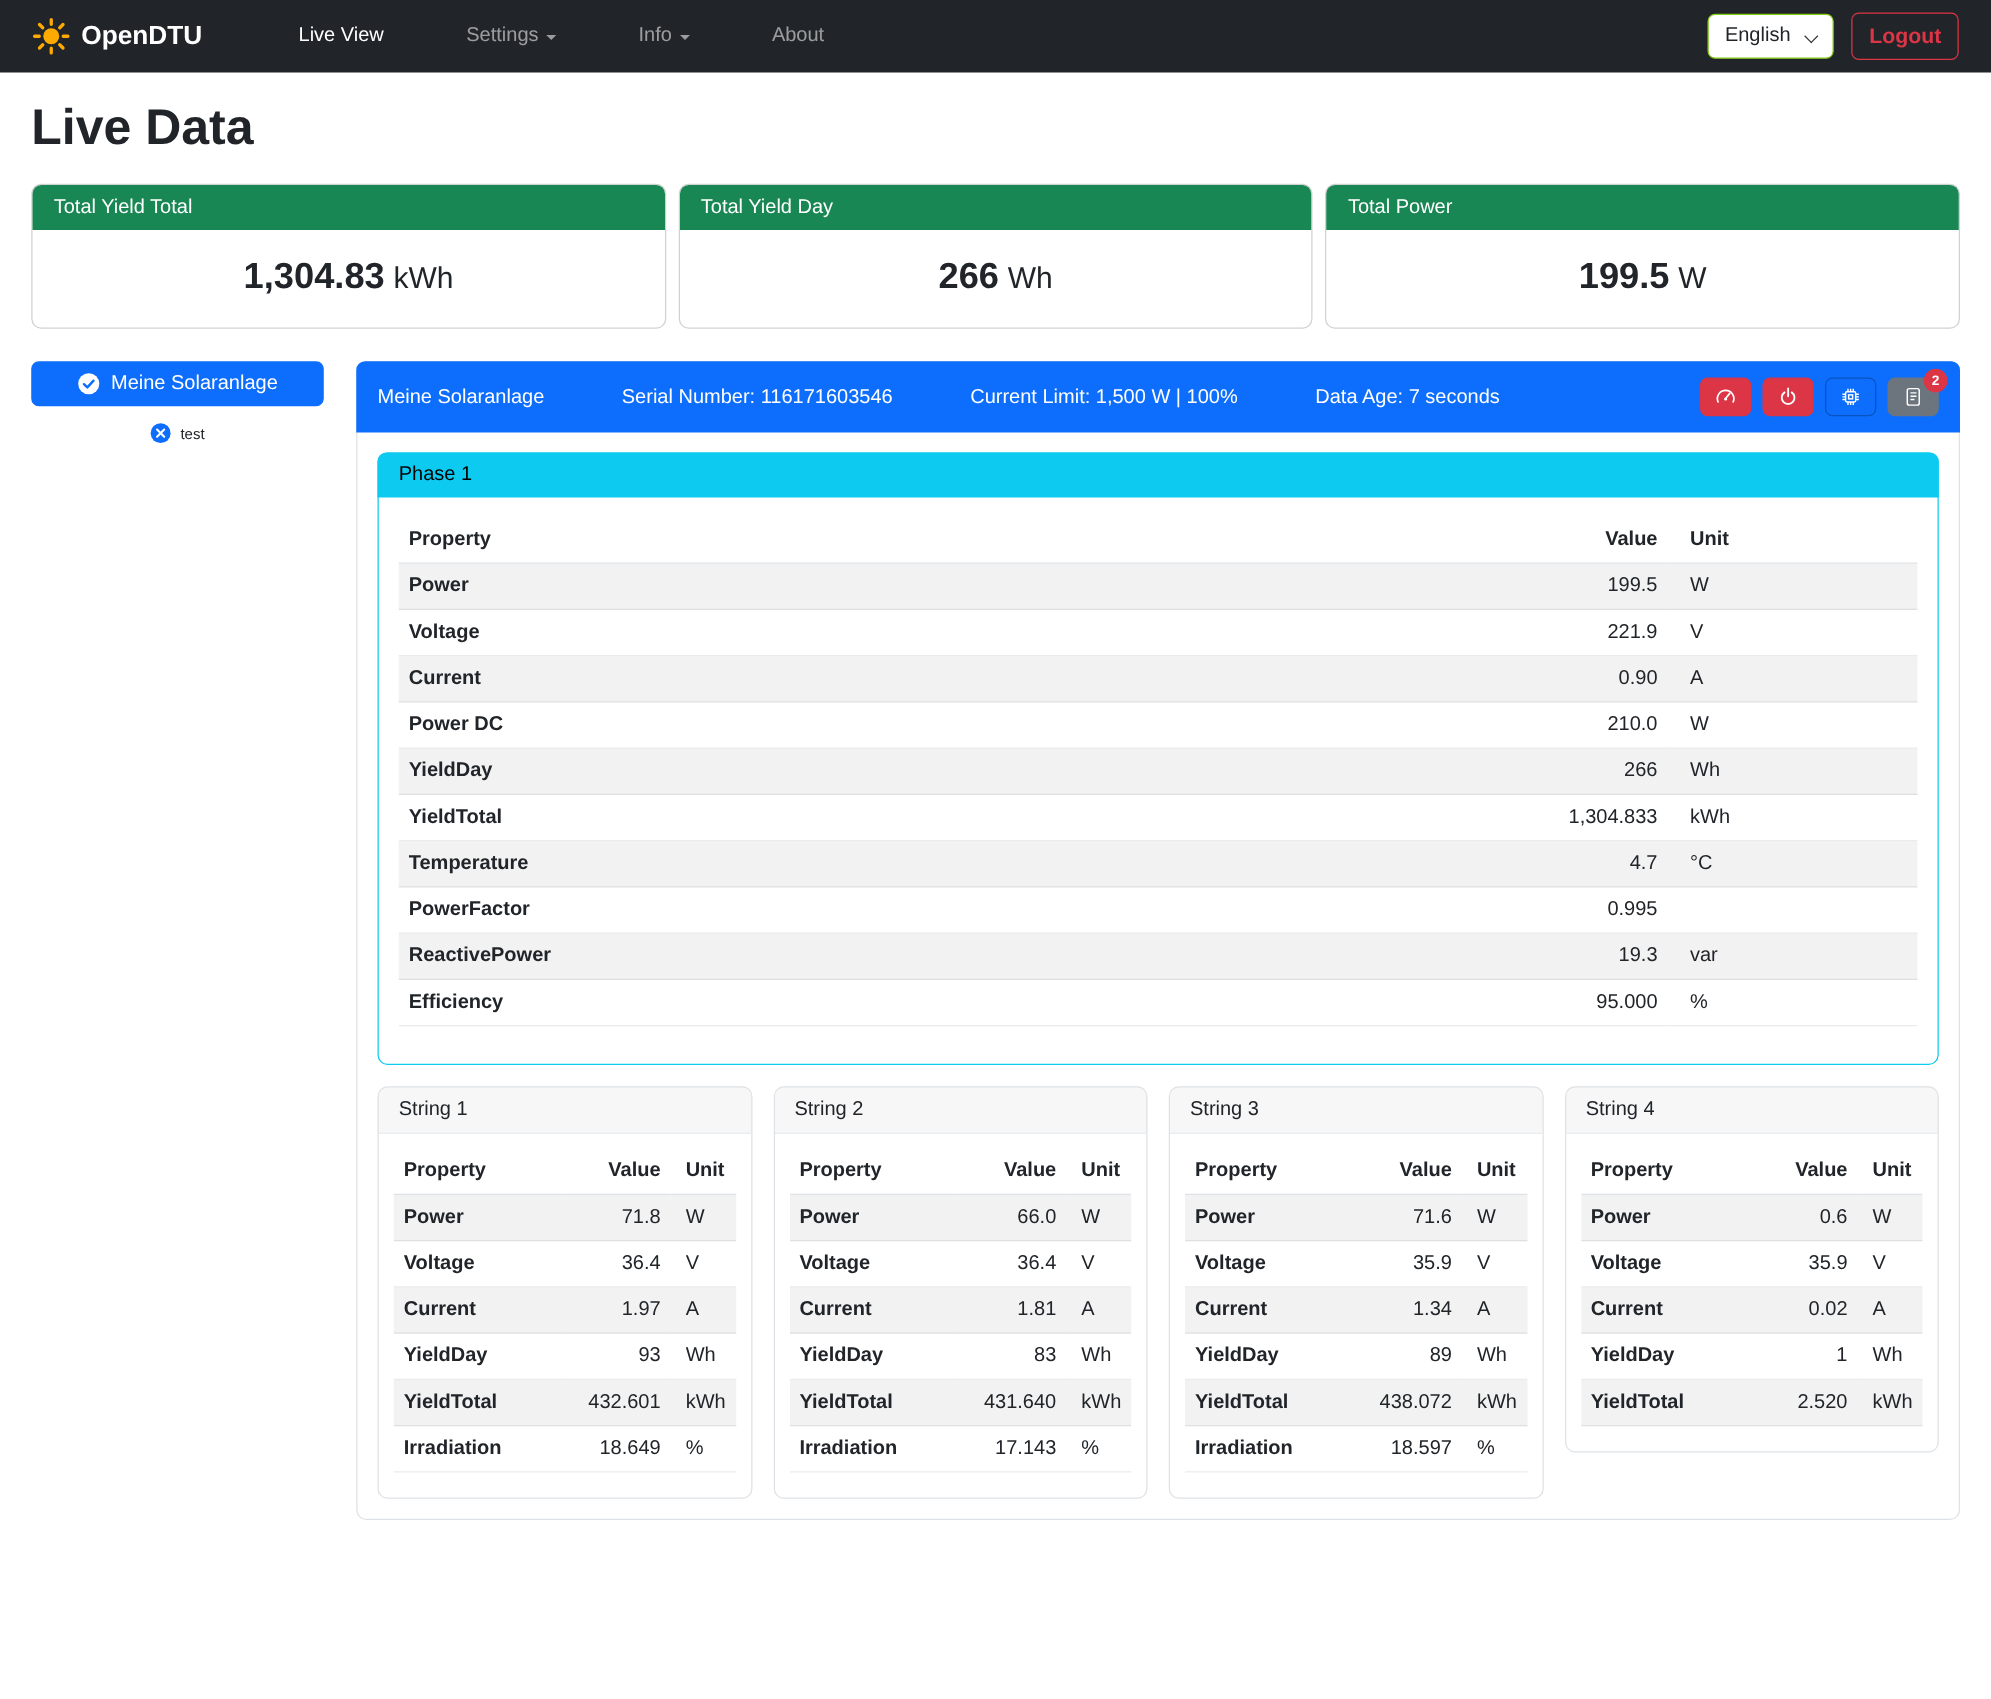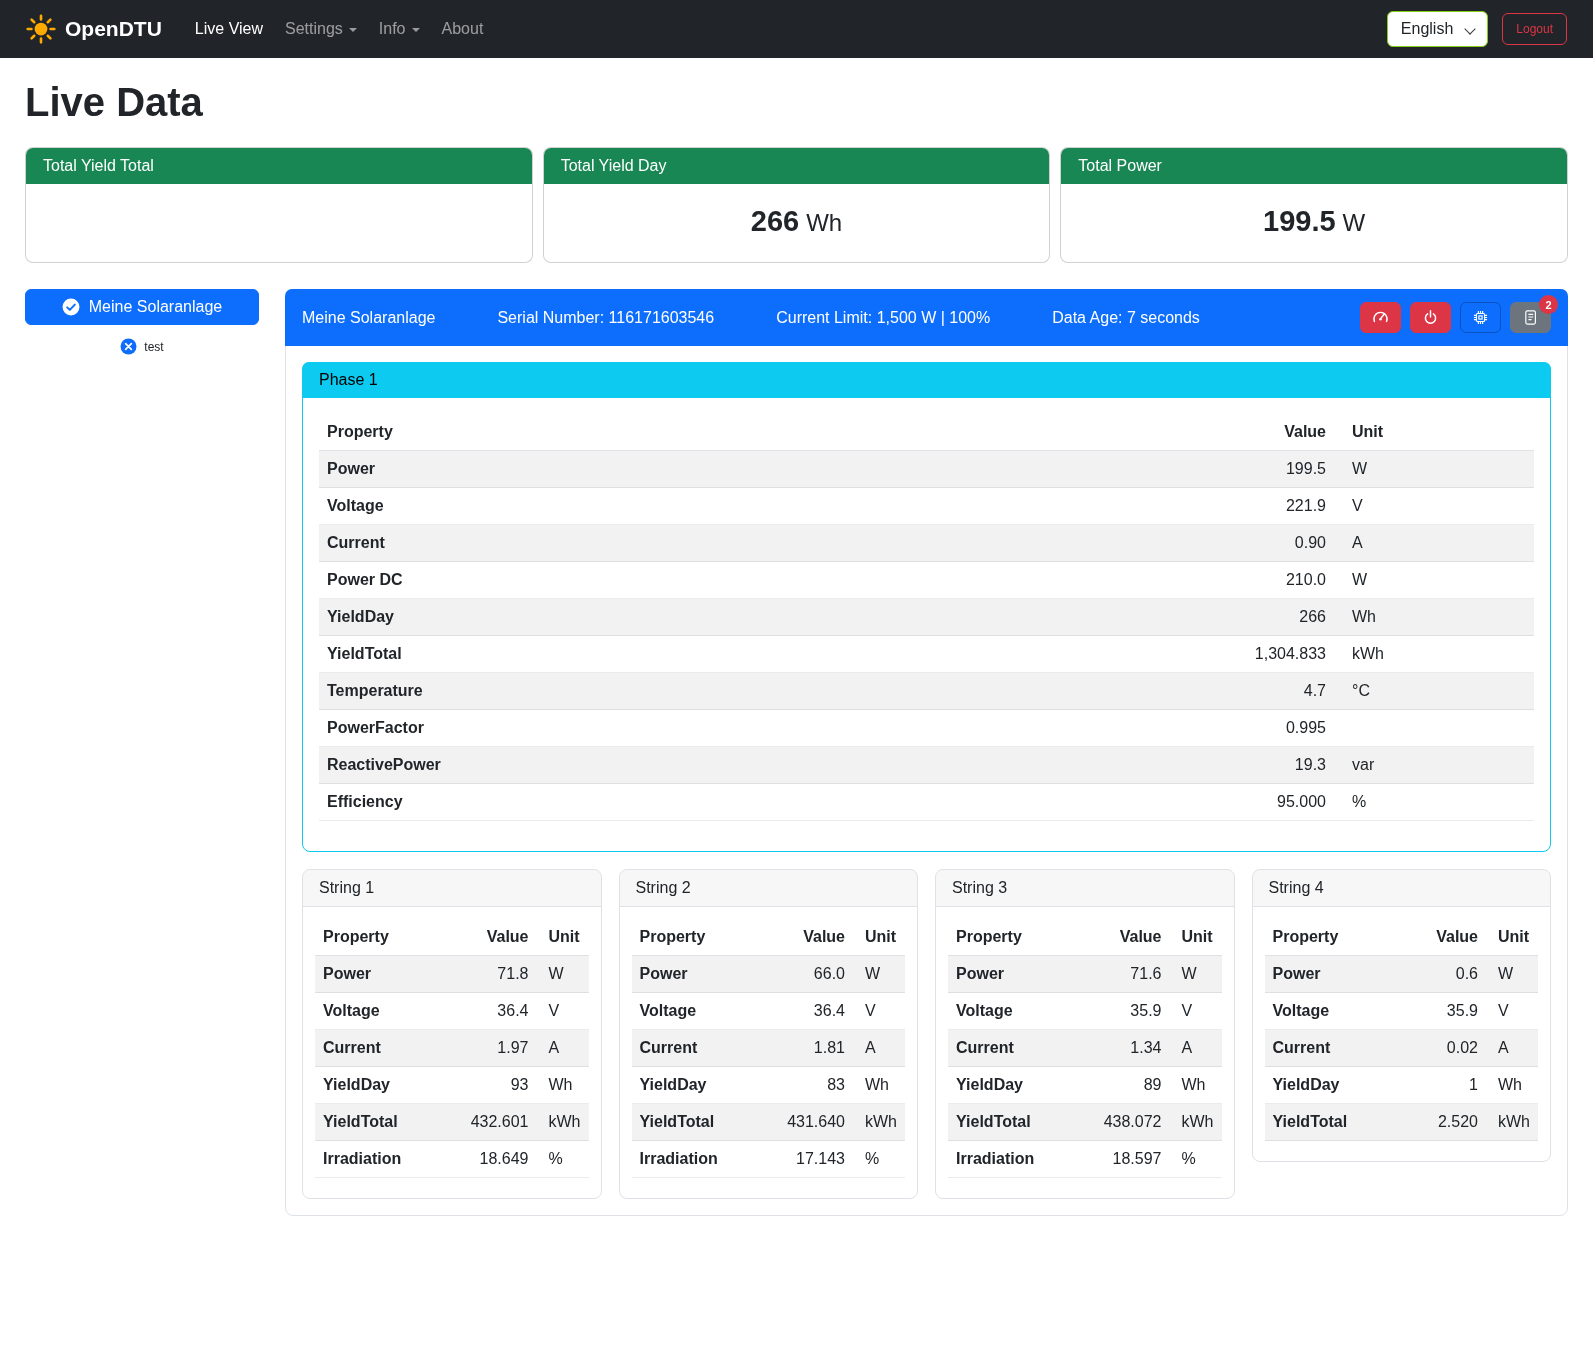--- a/index.html
+++ b/index.html
@@ -4,30 +4,30 @@
 <style>
   * { box-sizing: border-box; }
   html,body { margin:0; padding:0; }
   body {
     font-family: "Liberation Sans", "DejaVu Sans", sans-serif;
     color:#212529; background:#fff; font-size:16px; min-width:1400px;
   }
   svg { display:block; }
 
   
-  .navbar { display:flex; align-items:center; background:#212529; padding:8px 26px; height:58px; }
+  .navbar { display:flex; align-items:center; background:#212529; padding:8px 26px; height:58px;gap:44px; }
   .brand { display:flex; align-items:center; gap:9px; color:#fff; font-weight:700; font-size:21px; margin-right:22px; cursor:pointer; }
   .brand-icon { width:30px; height:30px; }
   .nav-link { color:rgba(255,255,255,.55); padding:8px 11px; cursor:pointer; display:flex; align-items:center; gap:6px; font-size:16px; }
   .nav-link.active { color:#fff; }
   .caret { display:inline-block; width:0; height:0; border-top:4px solid currentColor; border-left:4px solid transparent; border-right:4px solid transparent; margin-top:2px; }
   .navbar-right { margin-left:auto; display:flex; gap:14px; align-items:center; }
   .lang-select { background:#fff; color:#212529; border:1px solid #84cc16; border-radius:6px; padding:8px 34px 8px 13px; position:relative; cursor:pointer; font-size:16px; }
   .lang-select .chev { position:absolute; right:13px; top:13px; width:8px; height:8px; border-right:1.8px solid #343a40; border-bottom:1.8px solid #343a40; transform:rotate(45deg); }
-  .logout-btn { background:transparent; border:1px solid #dc3545; color:#dc3545; border-radius:6px; padding:8px 13px; font-size:12px; cursor:pointer; font-family:inherit; }
+  .logout-btn { background:transparent; border:1px solid #dc3545; color:#dc3545; border-radius:6px; padding:8px 13px; font-size:17px; cursor:pointer; font-family:inherit;font-weight:bold; }
 
   
   .container { padding:8px 25px 24px; }
   .page-title { font-size:40px; font-weight:600; margin:14px 0 22px; }
 
   
   .summary-row { display:grid; grid-template-columns:repeat(3,1fr); gap:10px; margin-bottom:26px; }
   .card { border:1px solid rgba(0,0,0,.18); border-radius:8px; background:#fff; }
   .card-header-success { background:#198754; color:#fff; padding:9px 17px; border-radius:7px 7px 0 0; font-size:16px; }
   .card-value { text-align:center; padding:21px 16px 24px; font-size:29px; }
@@ -114,20 +114,23 @@
   </div>
 </nav>
 
 <div class="container">
 
   <h1 class="page-title">Live Data</h1>
 
   <div class="summary-row">
     <div class="card">
       <div class="card-header-success">Total Yield Total</div>
+      <div class="card-value">
+        <span class="num">1,304.83</span><span class="unit">kWh</span>
+      </div>
     </div>
     <div class="card">
       <div class="card-header-success">Total Yield Day</div>
       <div class="card-value">
         <span class="num">266</span><span class="unit">Wh</span>
       </div>
     </div>
     <div class="card">
       <div class="card-header-success">Total Power</div>
       <div class="card-value">

